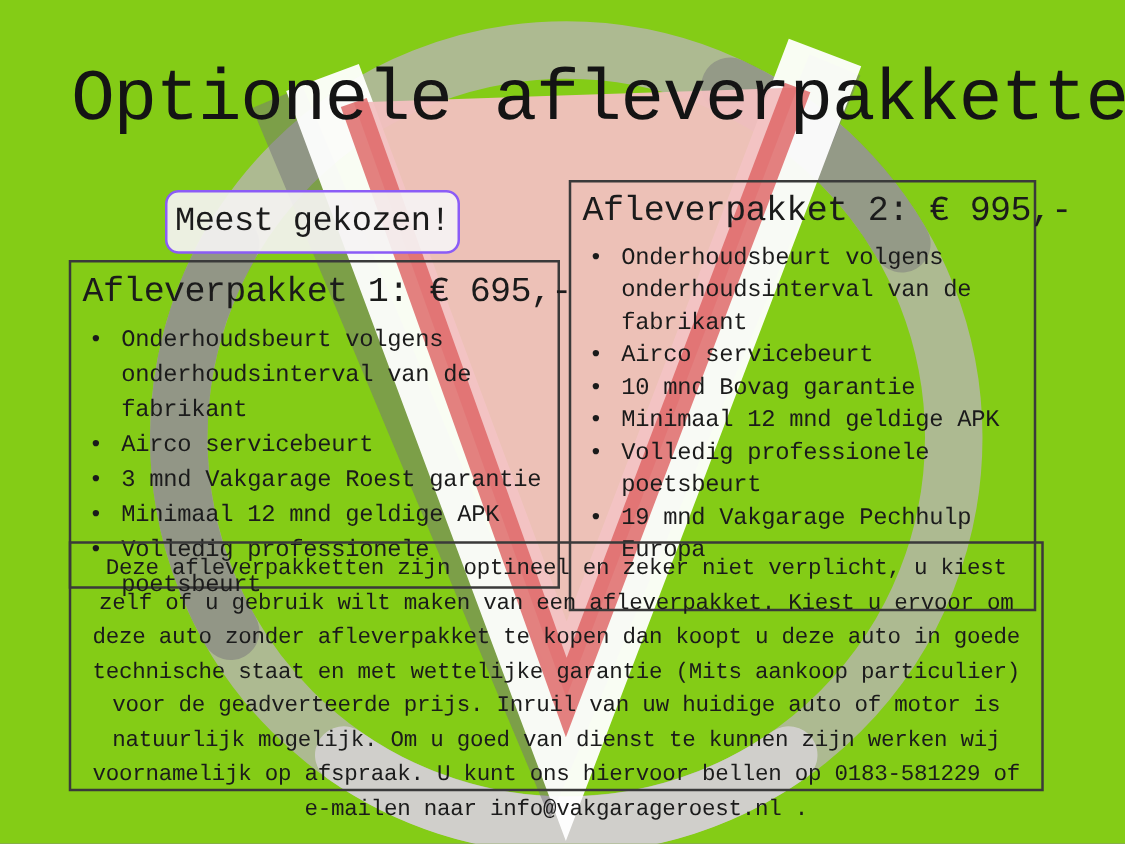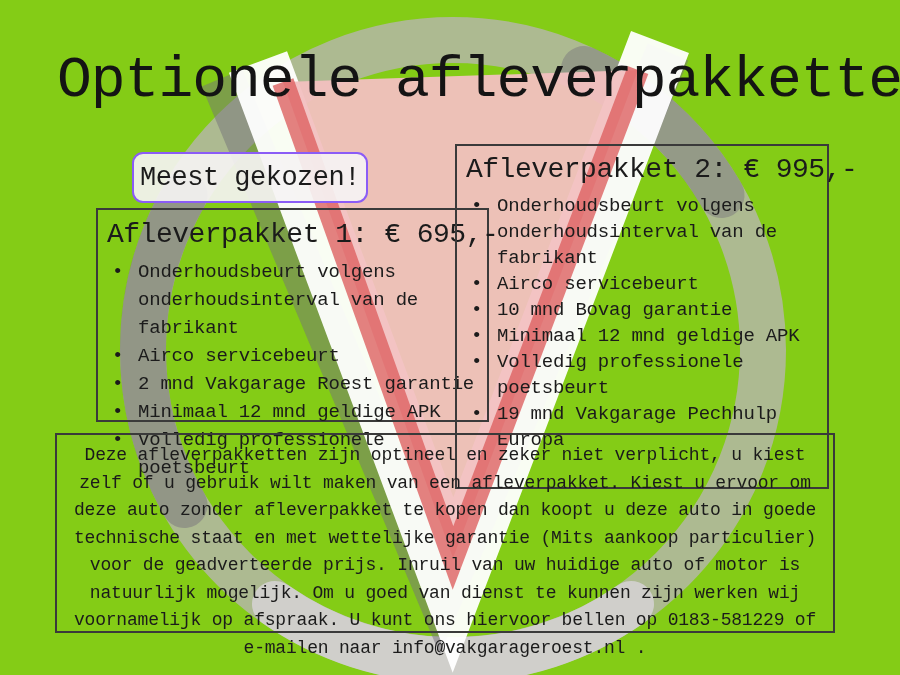--- a/index.html
+++ b/index.html
@@ -16,21 +16,21 @@
   }
   .badge{
     position:absolute;left:132px;top:152px;width:236px;height:51px;
     background:rgba(245,243,243,0.92);border:2px solid #8b5cf6;border-radius:11px;
     display:flex;align-items:center;justify-content:center;box-sizing:border-box;
   }
   .badge span{font-size:27px;letter-spacing:-0.5px;}
   .pkg{
     position:absolute;box-sizing:border-box;border:2px solid #3a3a3a;background:transparent;
   }
-  .pkg1{left:55px;top:208px;width:393px;height:214px;margin-left:41px;}
+  .pkg1{left:55px;top:208px;width:393px;height:263px;}
   .pkg2{left:455px;top:144px;width:374px;height:345px;}
   .pkg h2{
     margin:0;padding:5px 4px 0 9px;font-size:28px;font-weight:400;
     letter-spacing:-0.5px;line-height:40px;white-space:nowrap;
   }
   .pkg2 h2{line-height:37px;}
   .pkg ul{list-style:none;margin:3px 0 0 0;padding:0 4px 0 14px;}
   .pkg2 ul{margin-top:5px;}
   .pkg li{display:flex;align-items:flex-start;font-size:19px;}
   .pkg1 li{line-height:28px;}
@@ -83,21 +83,21 @@
       <li>
         <span class="mk">•</span>
         <span class="tx">Onderhoudsbeurt volgens onderhoudsinterval van de fabrikant</span>
       </li>
       <li>
         <span class="mk">•</span>
         <span class="tx">Airco servicebeurt</span>
       </li>
       <li>
         <span class="mk">•</span>
-        <span class="tx">2 mnd Vakgarage Roest garantie</span>
+        <span class="tx">3 mnd Vakgarage Roest garantie</span>
       </li>
       <li>
         <span class="mk">•</span>
         <span class="tx">Minimaal 12 mnd geldige APK</span>
       </li>
       <li>
         <span class="mk">•</span>
         <span class="tx">Volledig professionele poetsbeurt</span>
       </li>
     </ul>

